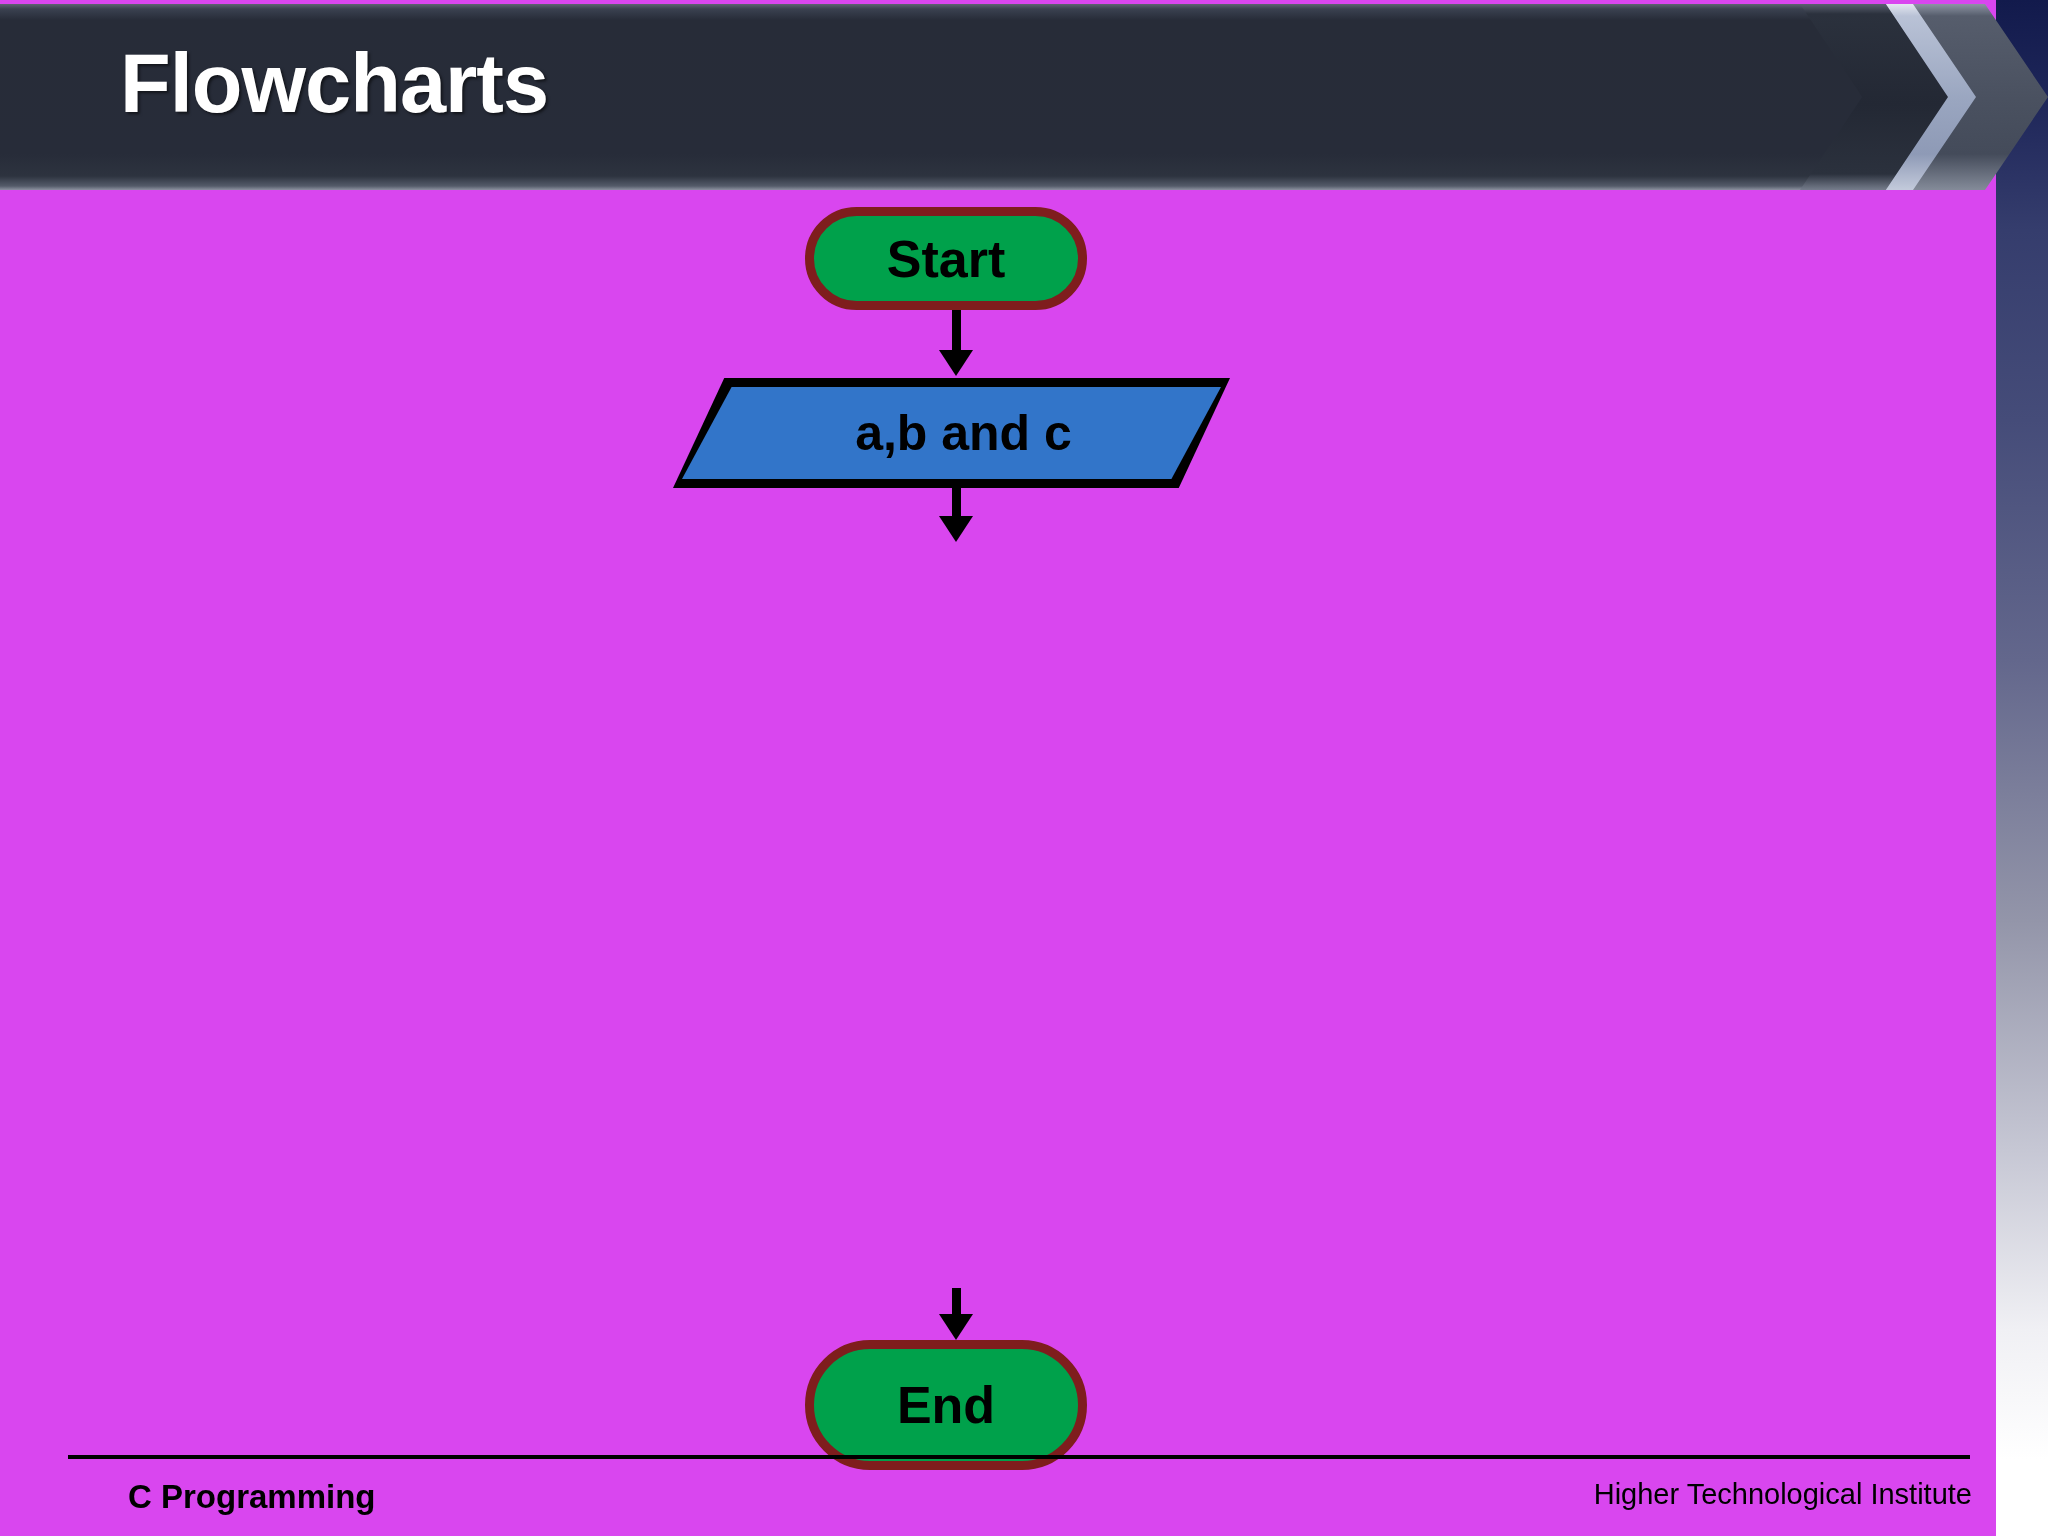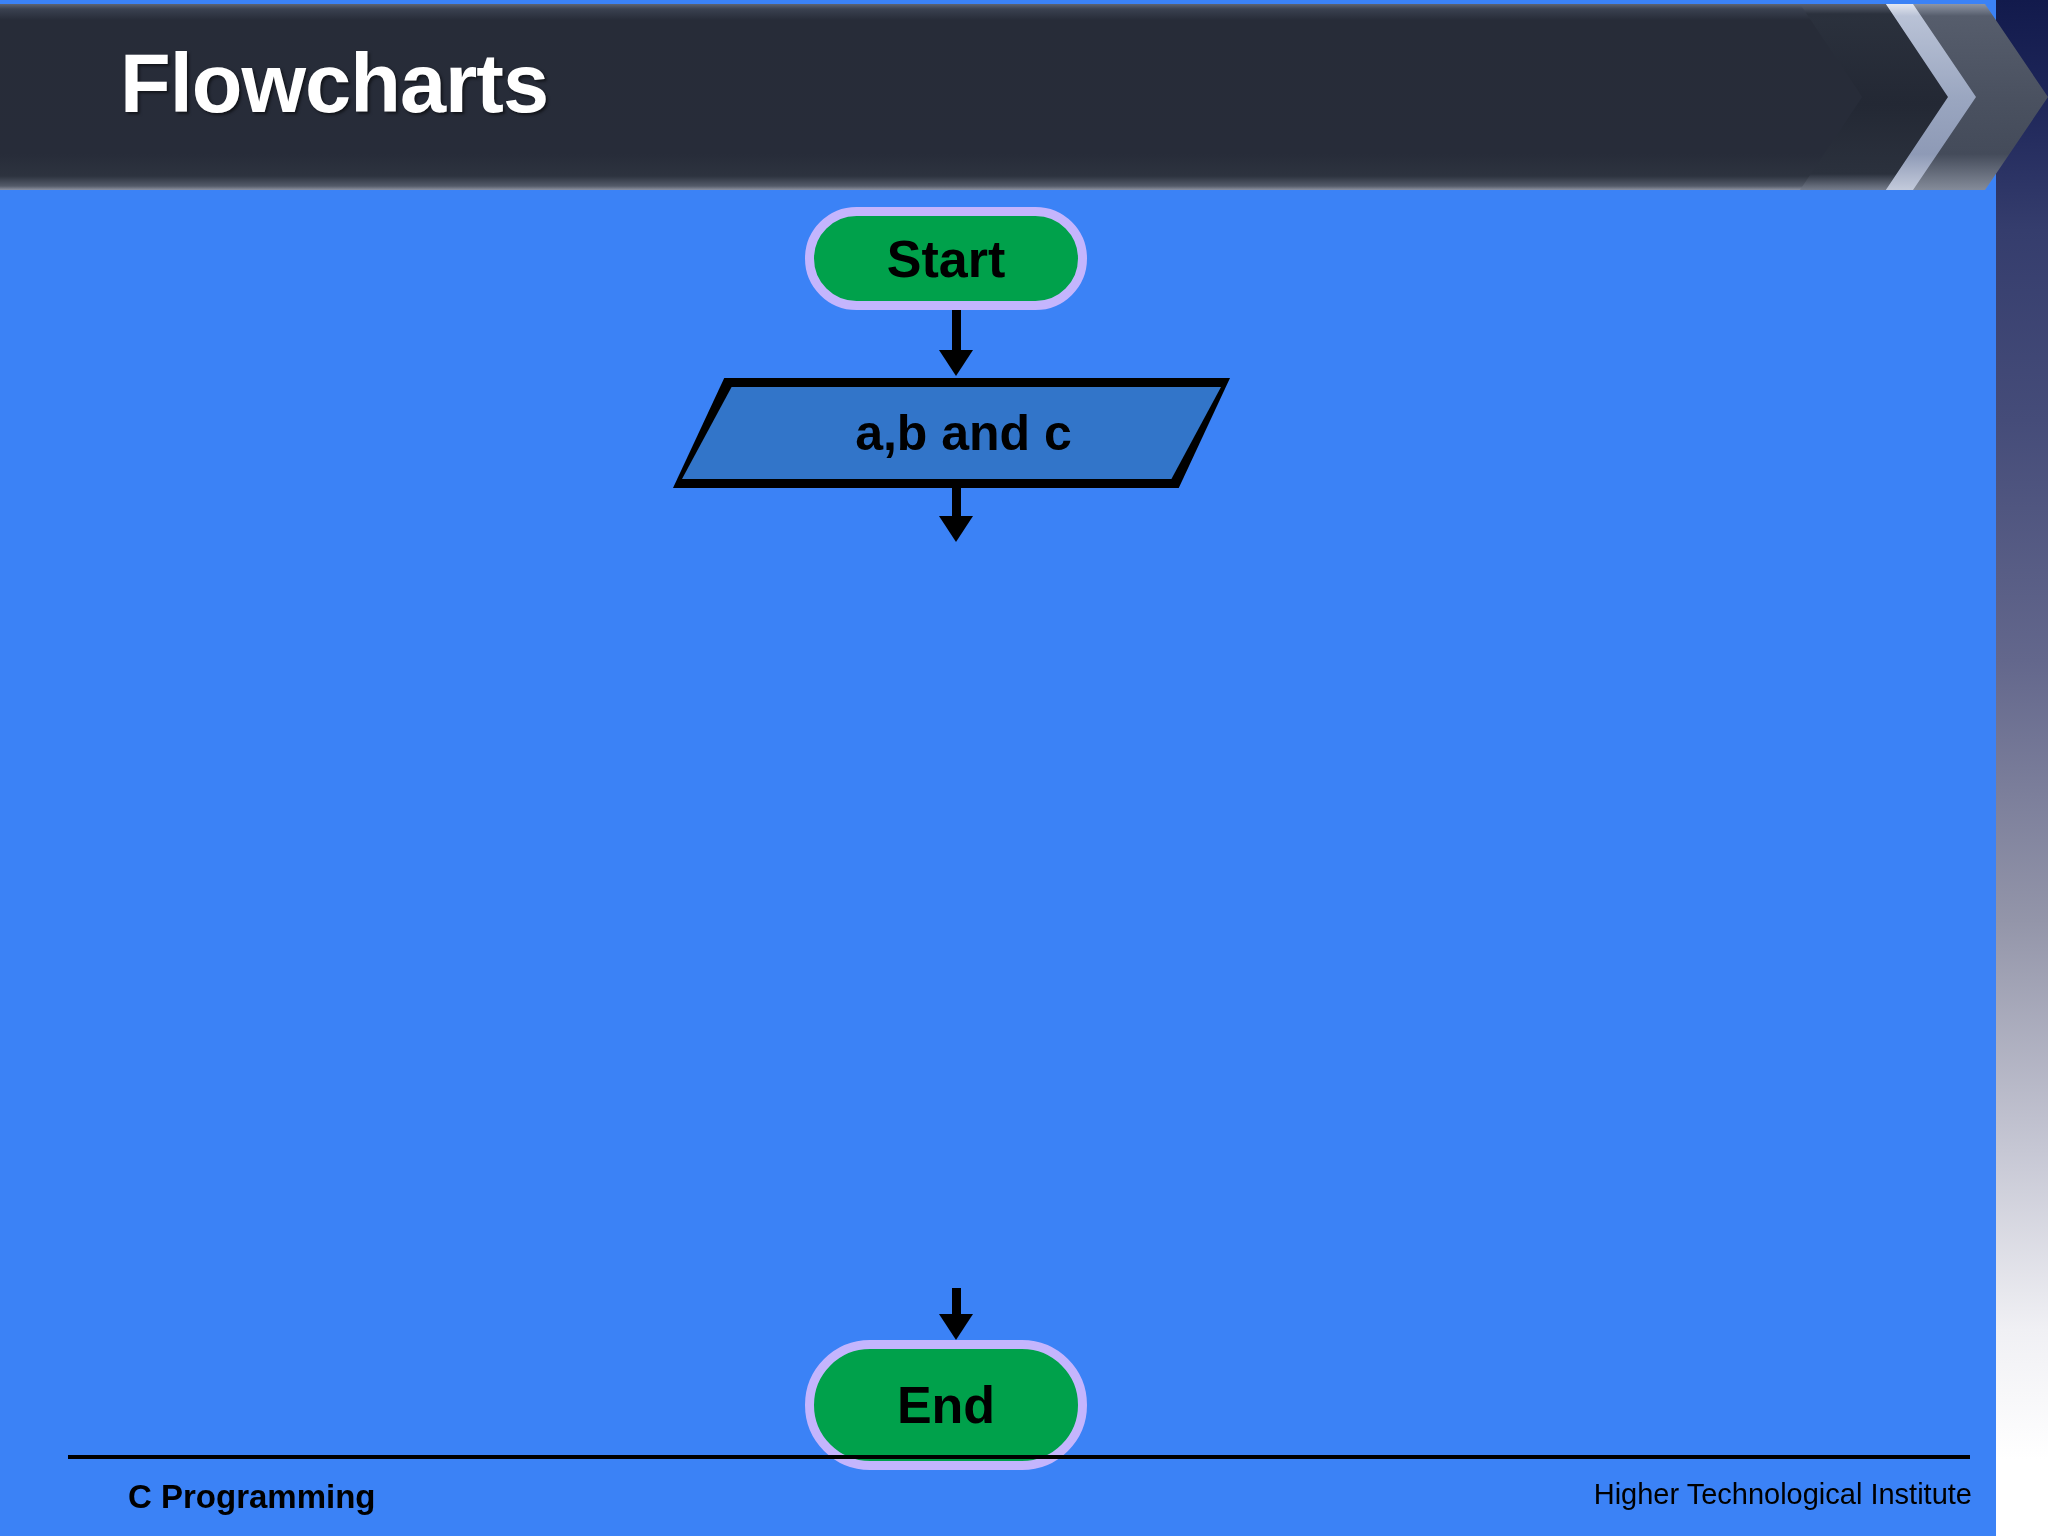--- a/index.html
+++ b/index.html
@@ -7,21 +7,21 @@
     padding: 0;
     background: #ffffff;
   }
   body {
     font-family: "Liberation Sans", sans-serif;
   }
   #slide {
     position: relative;
     width: 2048px;
     height: 1536px;
-    background: #3b82f6;
+    background: #d946ef;
     overflow: hidden;
   }
   #right-strip-fix {
     position: absolute;
     top: 0;
     left: 1996px;
     width: 52px;
     height: 1536px;
     background: linear-gradient(to bottom,
         #121a4c 0px,
@@ -111,21 +111,21 @@
     position: absolute;
     display: flex;
     align-items: center;
     justify-content: center;
     color: #000000;
     font-weight: bold;
     box-sizing: border-box;
   }
 
   .terminator {
-    border: 9px solid #c4b5fd;
+    border: 9px solid #7f1d1d;
     border-radius: 999px;
     font-size: 52px;
   }
   #node-start {
     left: 805px;
     top: 207px;
     width: 282px;
     height: 103px;
     background: #00a14b;
   }

